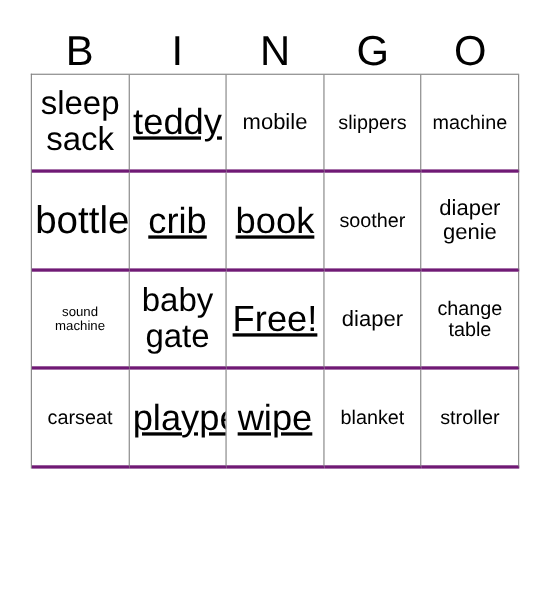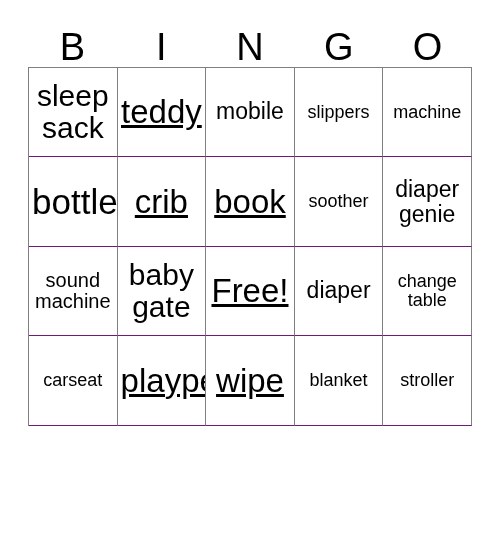--- a/index.html
+++ b/index.html
@@ -44,42 +44,42 @@
   .grid-row {
     display: flex;
     width: 100%;
   }
   .cell {
     flex: 1 1 0;
     width: 88.8px;
     height: 89.4px;
     box-sizing: border-box;
     border-right: 1px solid #808080;
-    border-bottom: 1px solid #701a75;
+    border-bottom: 3px solid #701a75;
     display: flex;
     align-items: center;
     justify-content: flex-start;
     text-align: center;
     padding: 1px 3px;
     overflow: hidden;
   }
   .cell-text {
     display: block;
     width: 100%;
     color: #000000;
     font-weight: 400;
     line-height: 1.02;
   }
   
   .fs-xxl { font-size: 33px; text-decoration: underline; }
   .fs-xl  { font-size: 30px; }
   .fs-lg  { font-size: 35px; }
-  .fs-md  { font-size: 23px; }
+  .fs-md  { font-size: 20px; }
   .fs-sm  { font-size: 18px; }
-  .fs-xs  { font-size: 20px; }
+  .fs-xs  { font-size: 12px; }
   .two-line { line-height: 1.06; }
 </style>
 </head>
 <body>
 
 <div id="card">
 
   <div id="header-row">
     <div class="header-cell">B</div>
     <div class="header-cell">I</div>

